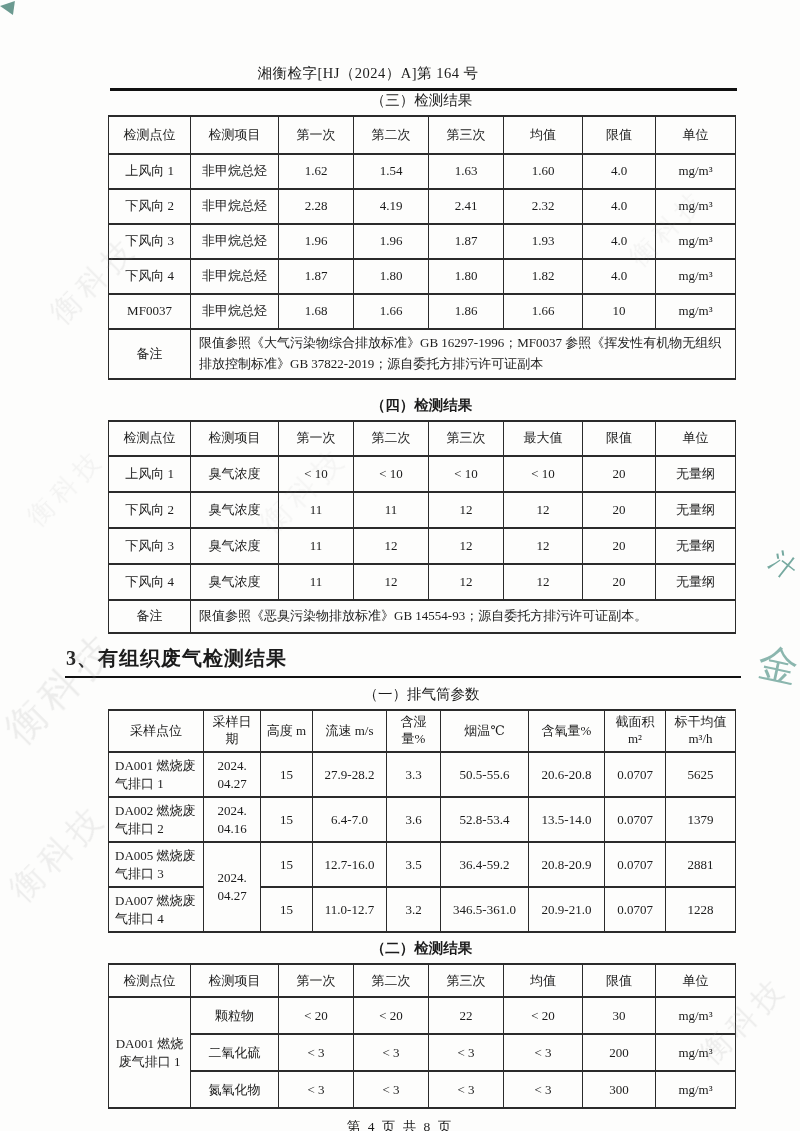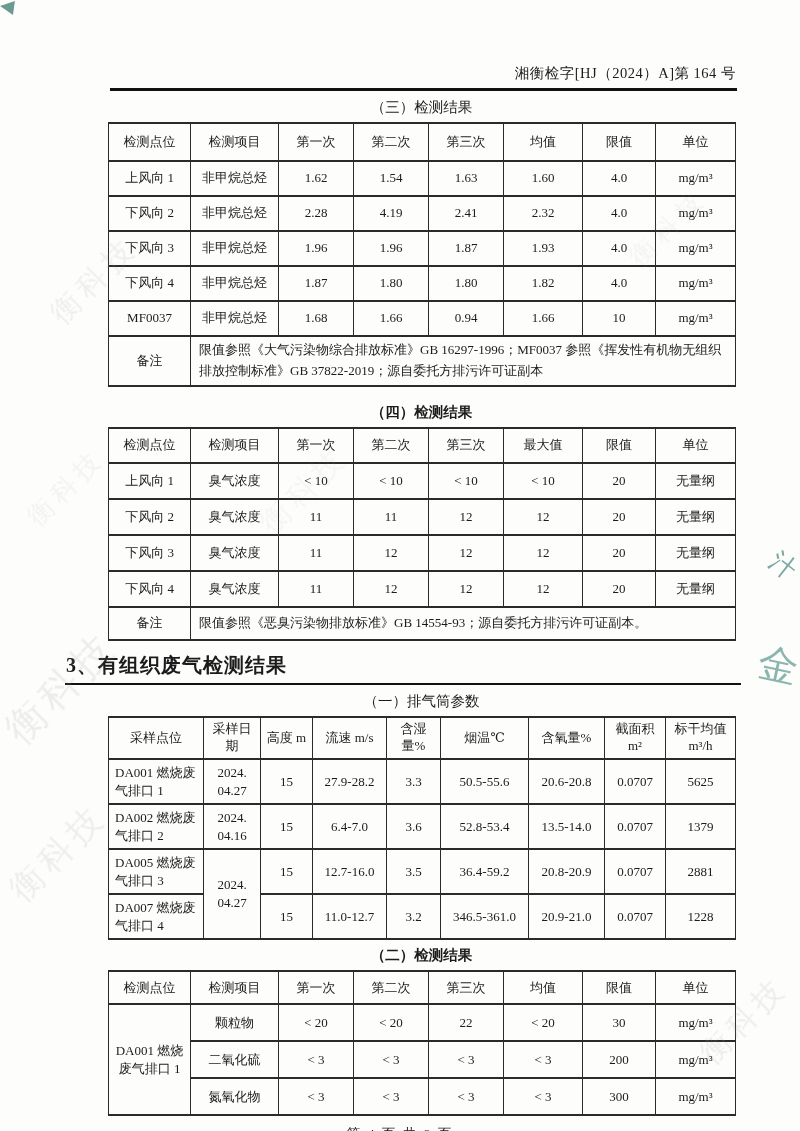--- a/index.html
+++ b/index.html
@@ -43,33 +43,33 @@
   .stamp-2{right:2px;top:638px;font-size:40px;opacity:.55;transform:rotate(12deg);}
   .stamp-tri{
     right:26px;top:600px;width:0;height:0;opacity:.7;
     border-top:7px solid transparent;border-bottom:7px solid transparent;
     border-right:14px solid #2c6f63;transform:rotate(8deg);
   }
 
   .doc-header{
     padding-top:50px;
     padding-right:64px;
-    text-align:right;
+    text-align:center;
     font-size:14.5px;
     letter-spacing:.5px;
   }
   .rule{background:#111;height:2.5px;}
   .rule-top{width:627px;margin:5px 0 0 110px;}
   .rule-section{width:676px;margin:4px 0 0 65px;}
 
   .tbl-title{
     width:627px;margin:0 0 0 108px;
     text-align:center;font-size:14.5px;
   }
-  .tt-3{margin-top:7px;}
+  .tt-3{margin-top:0;}
   .tt-4{margin-top:16px;font-weight:bold;}
   .tt-1{margin-top:7px;}
   .tt-2{margin-top:6px;font-weight:bold;}
 
   table{
     border-collapse:collapse;
     table-layout:fixed;
     margin-left:108px;
     width:627px;
     font-size:13px;
@@ -199,21 +199,21 @@
           <td>1.80</td>
           <td>1.82</td>
           <td>4.0</td>
           <td>mg/m³</td>
       </tr>
       <tr>
         <td>MF0037</td>
           <td>非甲烷总烃</td>
           <td>1.68</td>
           <td>1.66</td>
-          <td>0.94</td>
+          <td>1.86</td>
           <td>1.66</td>
           <td>10</td>
           <td>mg/m³</td>
       </tr>
       <tr class="note-row">
         <td>备注</td>
         <td class="note" colspan="7">限值参照《大气污染物综合排放标准》GB 16297-1996；MF0037 参照《挥发性有机物无组织排放控制标准》GB 37822-2019；源自委托方排污许可证副本</td>
       </tr>
     </tbody>
   </table>

